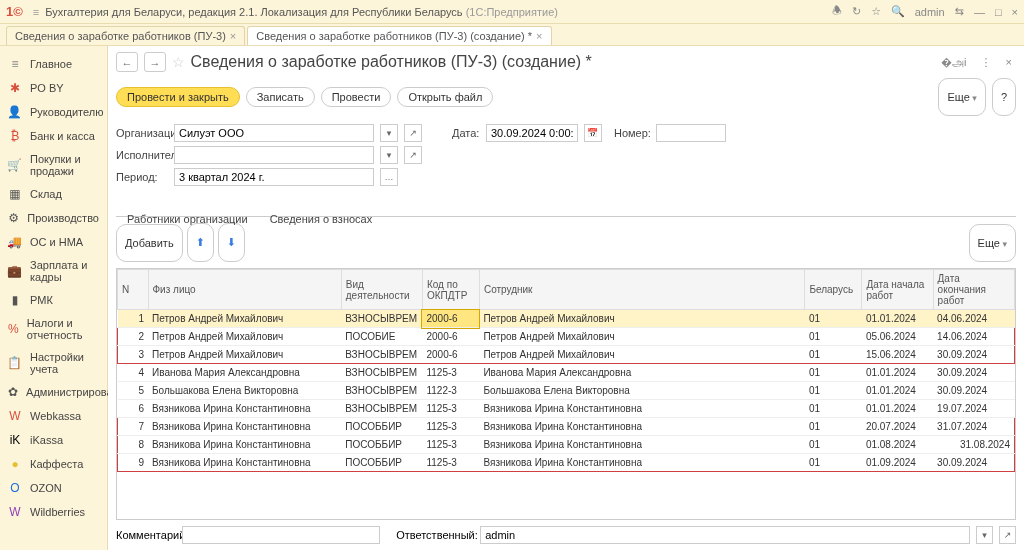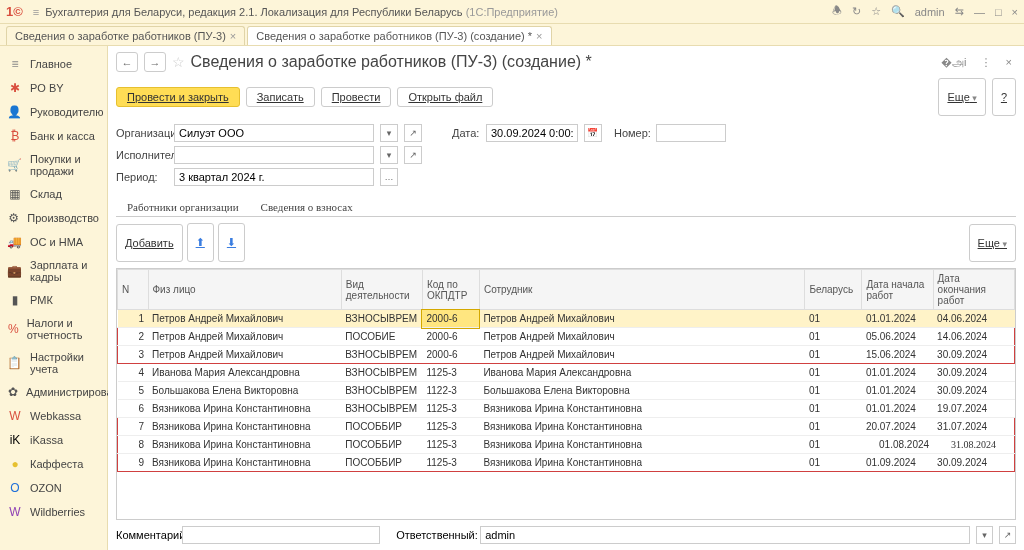--- a/index.html
+++ b/index.html
@@ -19,31 +19,31 @@
 .sidebar .item { display: flex; align-items: center; padding: 5px 8px; color: #444; cursor: pointer; gap: 8px; }
 .sidebar .ic { width: 14px; height: 14px; display: inline-flex; align-items: center; justify-content: center; font-size: 12px; }
 .content { flex: 1; background: #fff; display: flex; flex-direction: column; overflow: hidden; }
 .tb1 { display: flex; align-items: center; padding: 6px 8px; gap: 6px; }
 .navbtn { border: 1px solid #ccc; background: #fff; width: 22px; height: 20px; border-radius: 3px; display: flex; align-items: center; justify-content: center; color: #666; cursor: pointer; }
 .star { color: #ccc; font-size: 14px; }
 .ptitle { font-size: 16px; color: #444; }
 .tb1 .sp { flex: 1; }
 .icobtn { color: #888; cursor: pointer; padding: 0 4px; }
 .tb2 { display: flex; align-items: center; padding: 0 8px 6px 8px; gap: 6px; }
-.btn { border: 1px solid #ccc; background: #fff; padding: 3px 10px; border-radius: 3px; cursor: pointer; color: #333; text-decoration: underline; }
+.btn { border: 1px solid #ccc; background: #fff; padding: 3px 10px; border-radius: 10px; cursor: pointer; color: #333; }
 .btn.yel { background: #ffdd55; border-color: #e6c030; font-weight: normal; }
 .btn.sm { padding: 12px 8px; }
 .droparrow::after { content: " ▾"; color: #888; font-size: 9px; }
 .formrow { display: flex; align-items: center; padding: 2px 8px; gap: 6px; }
 .formrow label { width: 52px; color: #444; }
 .inp { border: 1px solid #ccc; height: 18px; padding: 0 4px; background: #fff; }
 .inpbtn { border: 1px solid #ccc; height: 18px; width: 18px; background: #fff; display: flex; align-items: center; justify-content: center; color: #666; cursor: pointer; font-size: 9px; }
 .fillbtn { margin: 6px 8px; }
 .subtabs { display: flex; border-bottom: 1px solid #ccc; margin: 6px 8px 0 8px; }
-.subtabs .st { padding: 4px 10px; border: 1px solid transparent; color: #444; cursor: pointer; position: relative; top: 2px; font-family: Liberation Serif, serif; }
+.subtabs .st { padding: 4px 10px; border: 1px solid transparent; color: #444; cursor: pointer; position: relative; top: 14px; }
 .subtabs .st.active { border: 1px solid #ccc; border-bottom: 1px solid #fff; background: #fff; border-radius: 3px 3px 0 0; }
 .tabletb { display: flex; align-items: center; padding: 6px 8px; gap: 4px; }
 .tablewrap { flex: 1; margin: 0 8px; border: 1px solid #ccc; overflow: auto; }
 table { width: 100%; border-collapse: collapse; }
 th { background: #f5f5f5; border: 1px solid #ddd; padding: 3px 4px; text-align: left; font-weight: normal; color: #555; font-size: 10px; }
 td { border-bottom: 1px solid #eee; padding: 3px 4px; color: #333; font-size: 10px; }
 tr.selrow td { background: #fff3c8; }
 tr.selrow td.selcell { background: #ffe680; outline: 1px solid #d4a800; }
 tr.redtop td { border-top: 1px solid #d04040; }
 tr.redbot td { border-bottom: 1px solid #d04040; }
@@ -307,22 +307,22 @@
               <td style="text-align: left;">20.07.2024</td>
               <td class="redright" style="text-align: left;">31.07.2024</td>
             </tr>
             <tr>
               <td class="redleft" style="text-align: right;">8</td>
               <td style="text-align: left;">Вязникова Ирина Константиновна</td>
               <td style="text-align: left;">ПОСОББИР</td>
               <td style="text-align: left;">1125-3</td>
               <td style="text-align: left;">Вязникова Ирина Константиновна</td>
               <td style="text-align: left;">01</td>
-              <td style="text-align: right;">01.08.2024</td>
-              <td class="redright" style="text-align: center; font-family: Liberation Serif, serif;">31.08.2024</td>
+              <td style="text-align: left;">01.08.2024</td>
+              <td class="redright" style="text-align: right;">31.08.2024</td>
             </tr>
             <tr class="redbot">
               <td class="redleft" style="text-align: right;">9</td>
               <td style="text-align: left;">Вязникова Ирина Константиновна</td>
               <td style="text-align: left;">ПОСОББИР</td>
               <td style="text-align: left;">1125-3</td>
               <td style="text-align: left;">Вязникова Ирина Константиновна</td>
               <td style="text-align: left;">01</td>
               <td style="text-align: left;">01.09.2024</td>
               <td class="redright" style="text-align: left;">30.09.2024</td>

